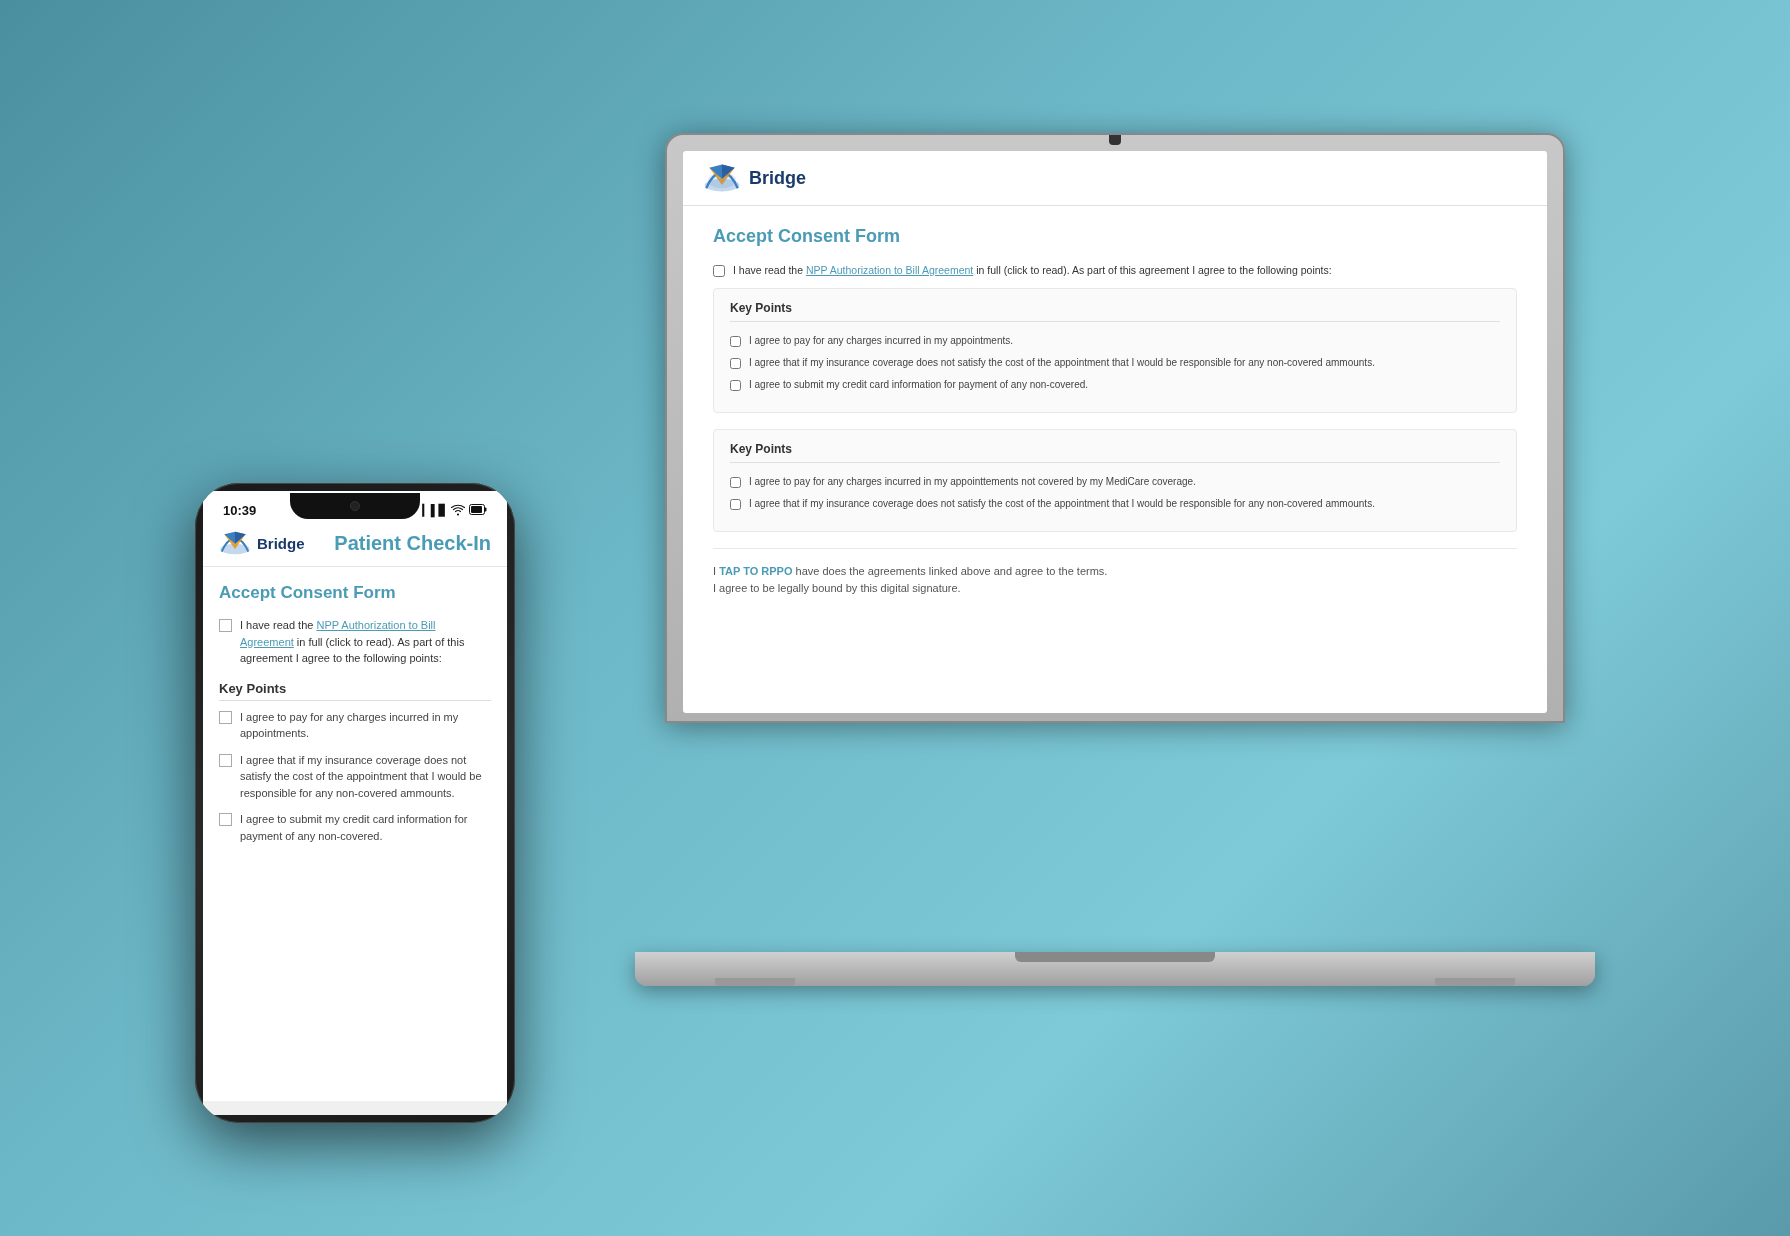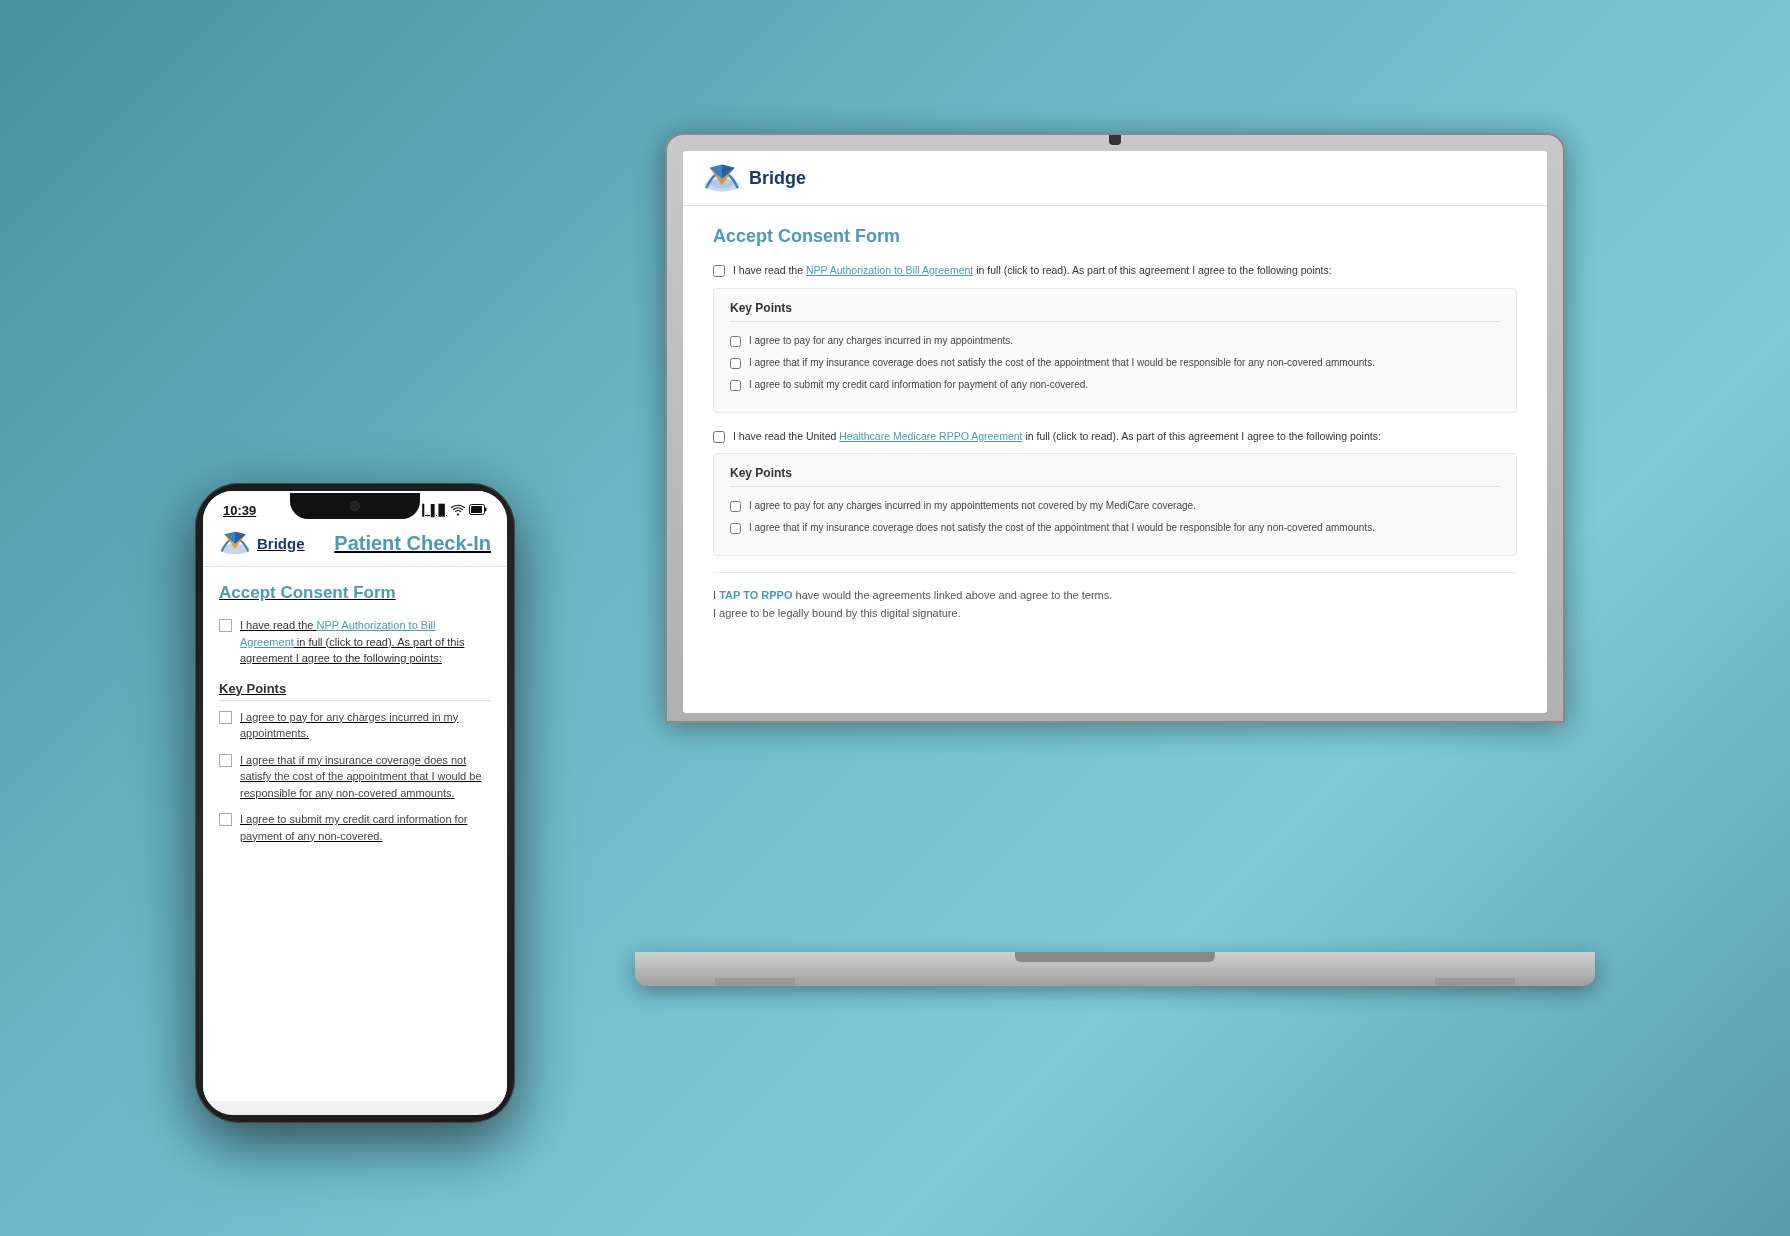--- a/index.html
+++ b/index.html
@@ -292,23 +292,22 @@
       border: 1px solid #333;
     }
 
     .phone-screen {
       position: absolute;
       top: 8px;
       left: 8px;
       right: 8px;
       bottom: 8px;
       background: #f0f0f0;
-      border-radius: 30px;
-      overflow: hidden;
-      text-decoration: underline;
+      border-radius: 8px;
+      overflow: hidden;
     }
 
     .phone-status-bar {
       background: #fff;
       padding: 12px 20px 4px 20px;
       display: flex;
       align-items: center;
       justify-content: space-between;
       position: relative;
       z-index: 5;
@@ -503,43 +502,37 @@
                     <span class="key-point-text">I agree that if my insurance coverage does not satisfy the cost of the appointment that I would be responsible for any non-covered ammounts.</span>
                   </div>
                   <div class="key-point-item">
                     <input type="checkbox" style="">
                     <span class="key-point-text">I agree to submit my credit card information for payment of any non-covered.</span>
                   </div>
                 </div>
               </div>
 
               <div class="consent-section">
-                <div class="consent-row">
-                  <input type="checkbox" style="">
-                  <span class="consent-text">
-                    <span>I have read the United </span><span class="consent-link">Healthcare Medicare RPPO Agreement</span><span> in full (click to read).  As part of this agreement I agree to the following points:</span>
-                  </span>
-                </div>
 
                 <div class="key-points-box">
                   <div class="key-points-title">Key Points</div>
                   <div class="key-point-item">
                     <input type="checkbox" style="">
                     <span class="key-point-text">I agree to pay for any charges incurred in my appointtements not covered by my MediCare coverage.</span>
                   </div>
                   <div class="key-point-item">
                     <input type="checkbox" style="">
                     <span class="key-point-text">I agree that if my insurance coverage does not satisfy the cost of the appointment that I would be responsible for any non-covered ammounts.</span>
                   </div>
                 </div>
               </div>
 
               <div class="sign-section">
                 <div class="sign-text">
-                  <span>I </span><span class="tap-sign">TAP TO RPPO</span><span> have would the agreements linked above and agree to the terms.</span>
+                  <span>I </span><span class="tap-sign">TAP TO RPPO</span><span> have does the agreements linked above and agree to the terms.</span>
                   <br>
                   <span>I agree to be legally bound by this digital signature.</span>
                 </div>
               </div>
 
             </div>
           </div>
         </div>
       </div>
     </div>

